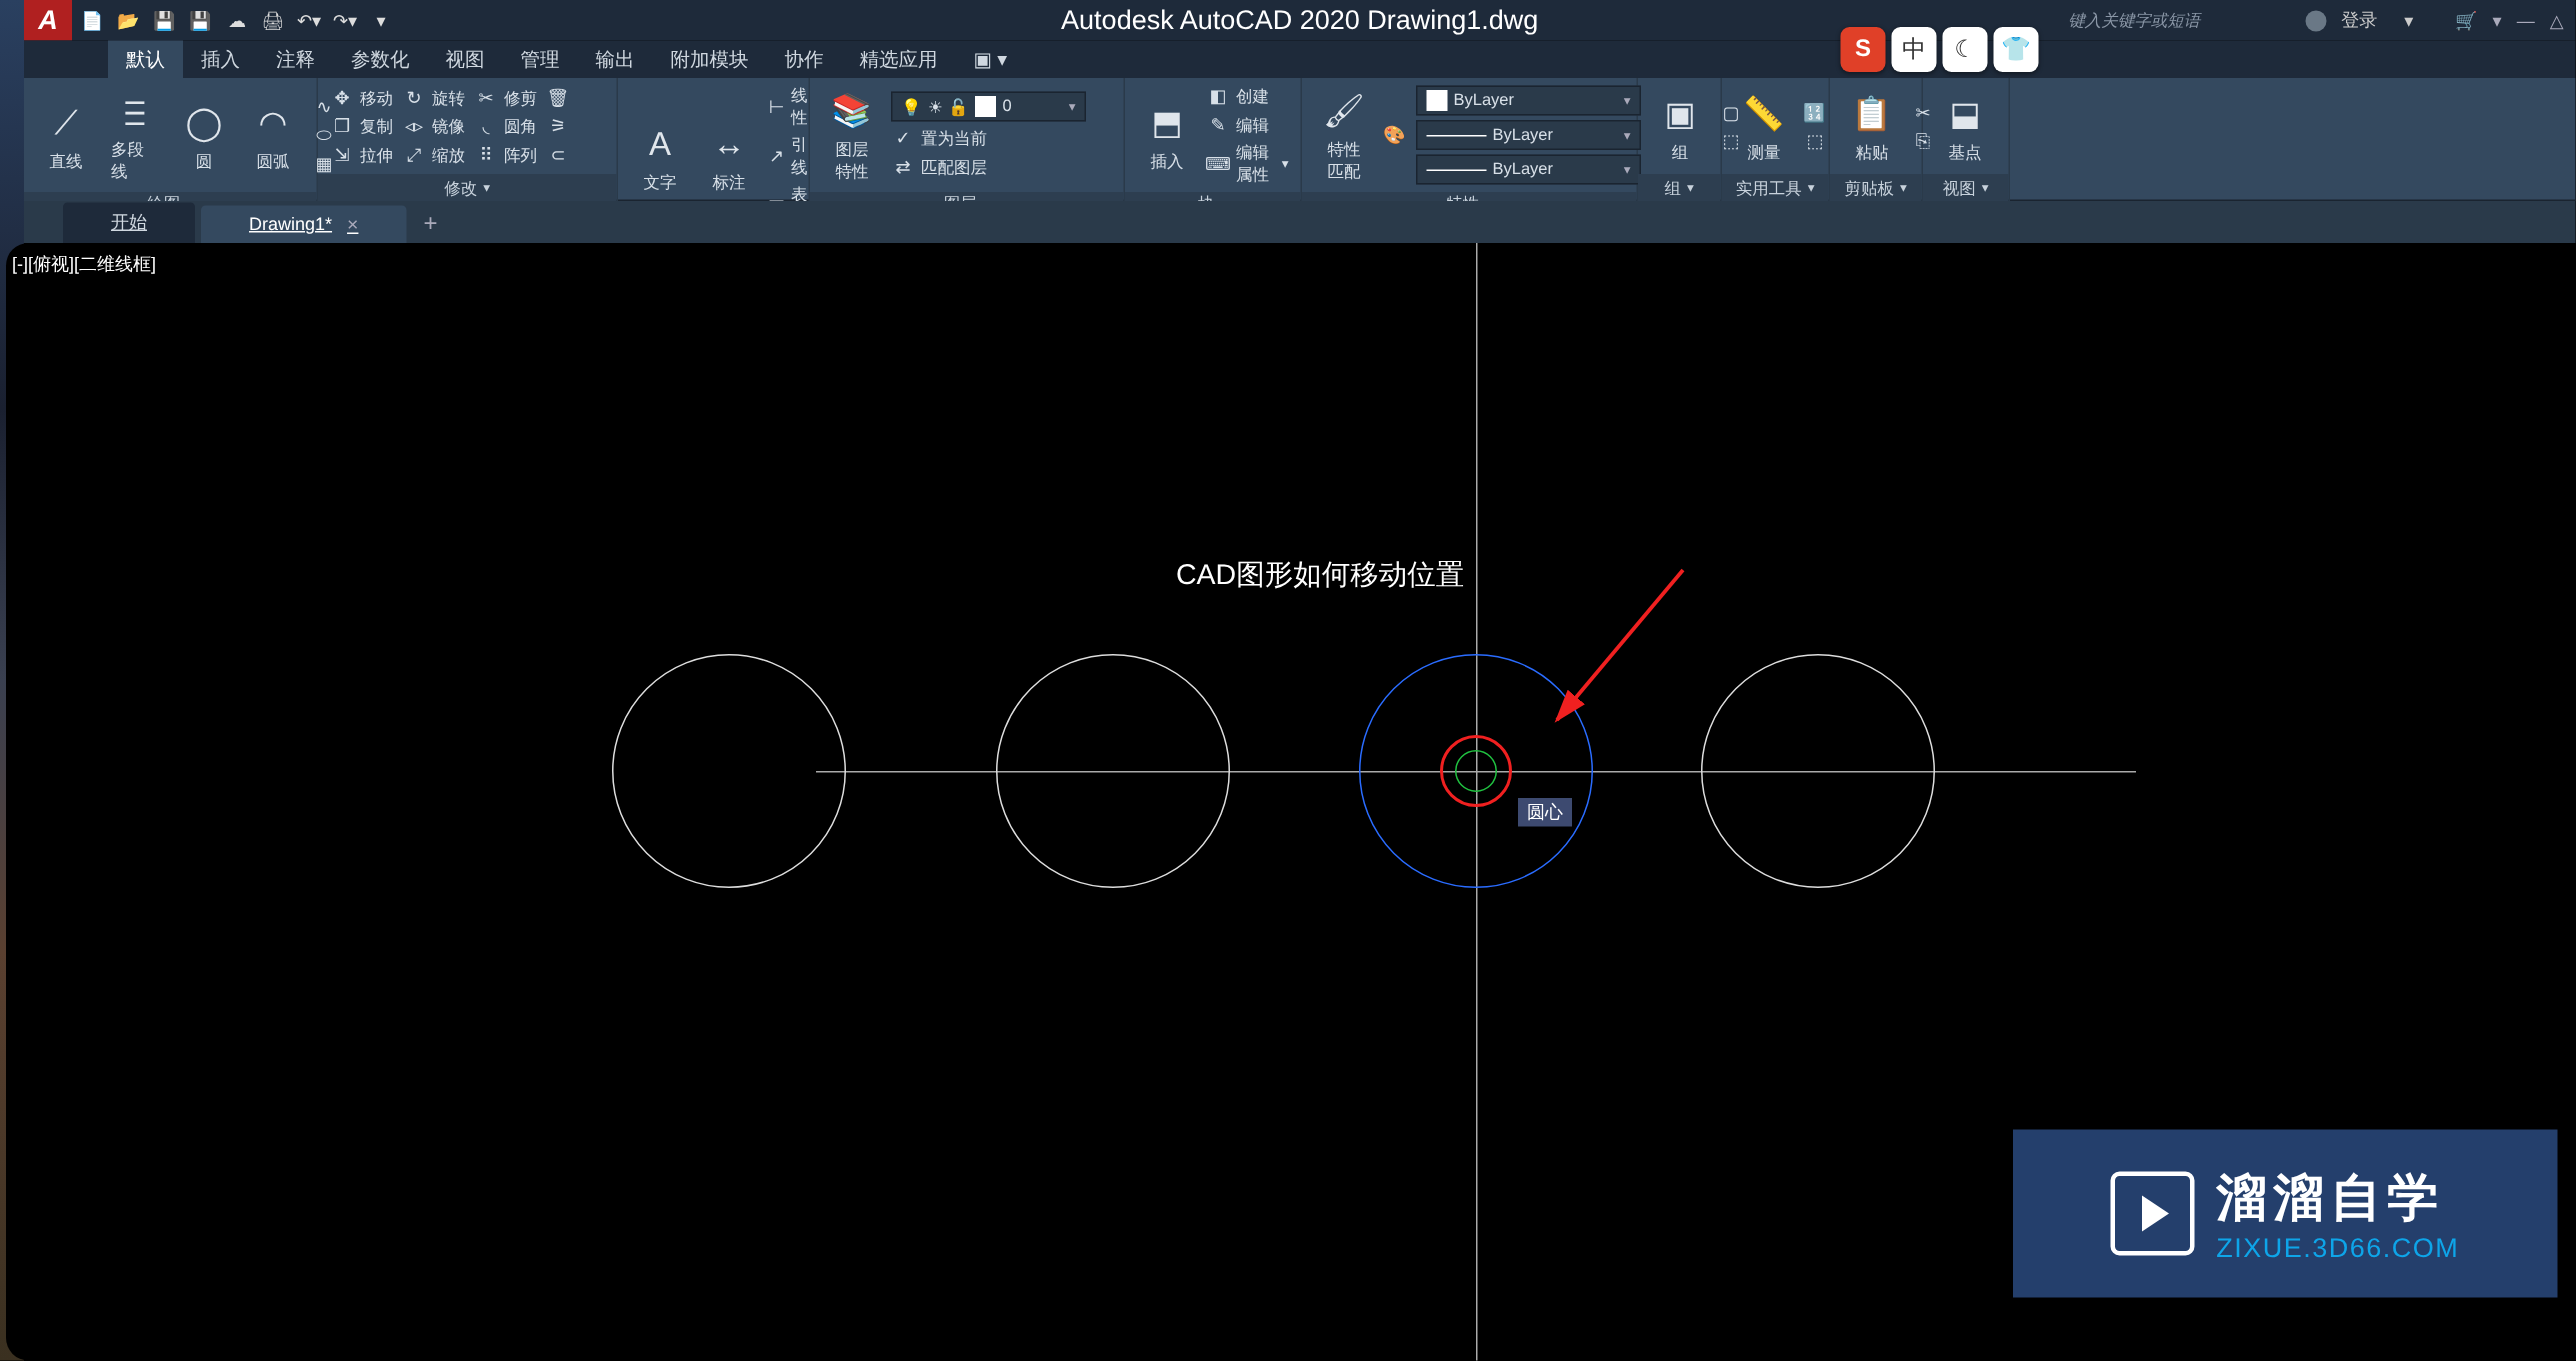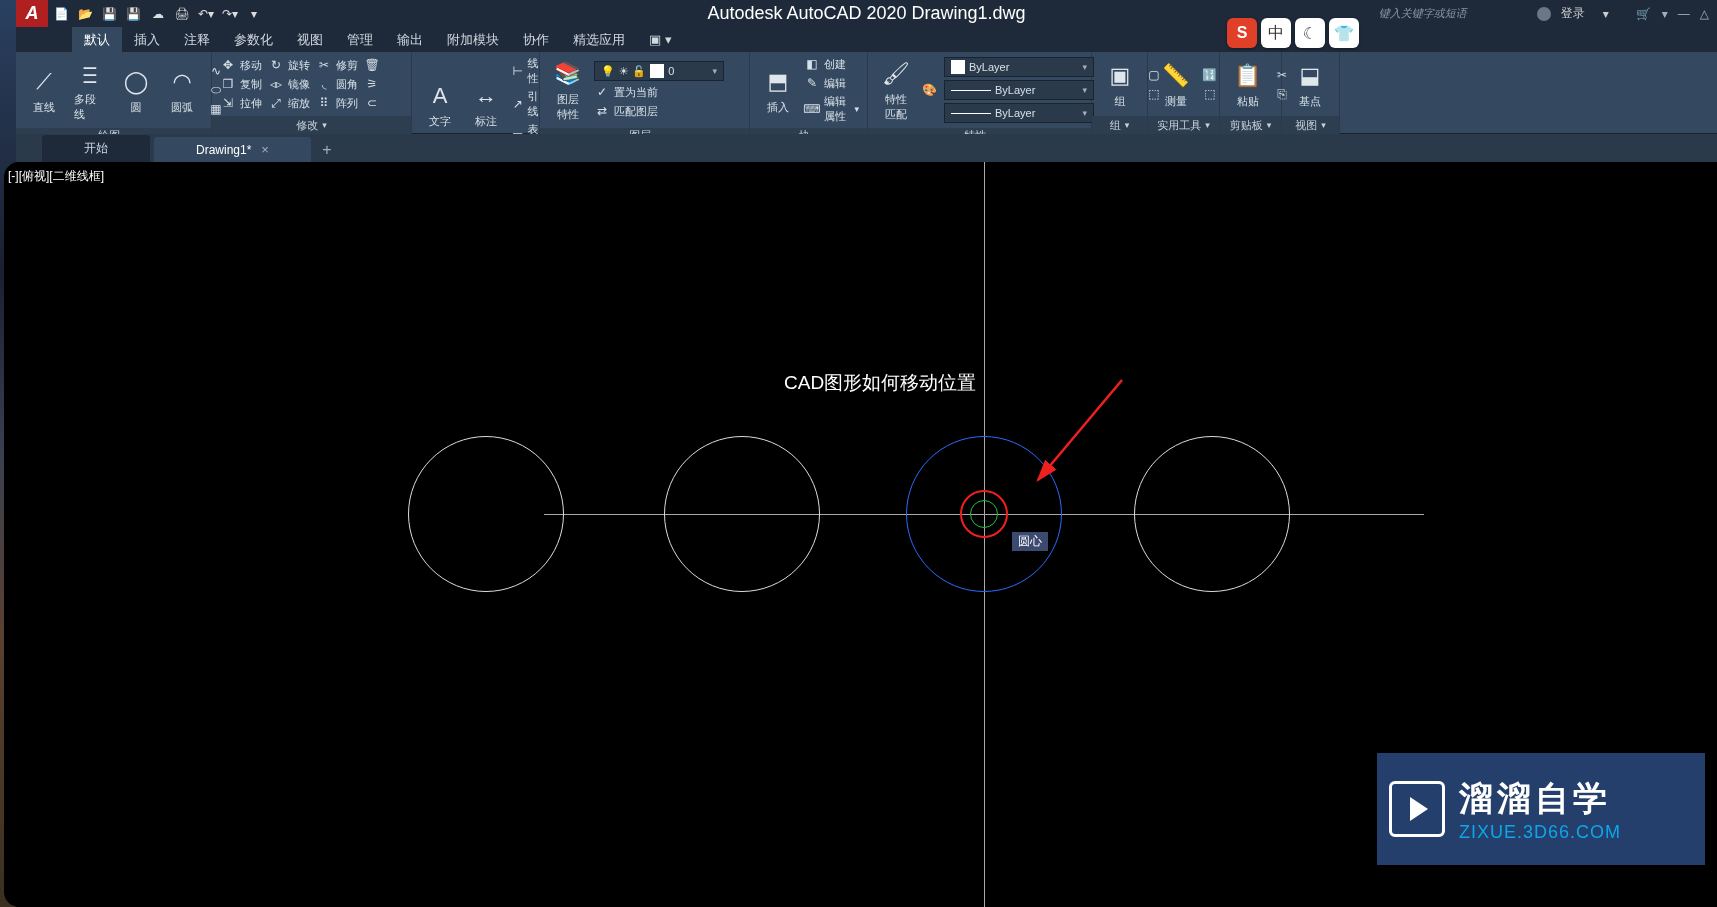--- a/index.html
+++ b/index.html
@@ -42,42 +42,42 @@
 .rcol { display: flex; flex-direction: column; gap: 3px; }
 .rrow { display: flex; align-items: center; gap: 4px; color: #d8e0e8; font-size: 11px; cursor: pointer; }
 .ricon-sm { width: 16px; height: 16px; display: flex; align-items: center; justify-content: center; color: #d8e0e8; font-size: 12px; }
 
 .combo { height: 20px; background: #2a3a4a; border: 1px solid #1a2430; color: #d8e0e8; font-size: 11px; display: flex; align-items: center; padding: 0 6px; gap: 6px; justify-content: space-between; }
 .combo .sw { width: 14px; height: 14px; background: #fff; }
 .combo .arr { font-size: 9px; color: #aab; }
 
 
 .file-tabs { position: absolute; left: 16px; top: 134px; width: 1701px; height: 28px; background: #2a3a4a; display: flex; align-items: end; padding-left: 26px; }
-.file-tab { padding: 5px 42px; background: #1e2a3a; color: #d0d8e0; font-size: 12px; border-top-left-radius: 3px; border-top-right-radius: 3px; margin-right: 4px; display: flex; align-items: flex-end; gap: 10px; cursor: pointer; }
+.file-tab { padding: 5px 32px; background: #1e2a3a; color: #d0d8e0; font-size: 12px; border-top-left-radius: 3px; border-top-right-radius: 3px; margin-right: 4px; display: flex; align-items: flex-start; gap: 10px; cursor: pointer; text-decoration: underline; }
 .file-tab.active { background: #34495f; color: #fff; }
 .file-tab .close { font-size: 13px; color: #aab; }
 .file-tab-add { width: 24px; height: 24px; color: #aab; display: flex; align-items: center; justify-content: center; cursor: pointer; }
 
 
 .canvas { position: absolute; left: 4px; top: 162px; width: 1701px; height: 745px; background: #000; border-radius: 15px; }
 .vp-label { position: absolute; left: 4px; top: 6px; color: #fff; font-size: 12px; }
 .anno-text { position: absolute; color: #fff; font-size: 19px; }
 .tooltip { position: absolute; background: #3d4a70; color: #fff; font-size: 12px; padding: 1px 6px; }
 
 .circle { position: absolute; border-radius: 50%; }
 .c-white { border: 1px solid #ddd; }
 .c-blue { border: 1px solid #2a6cff; }
 .c-red { border: 2px solid #f02020; }
 .c-green { border: 1px solid #20c040; }
 
 .cross-h, .cross-v { position: absolute; background: #aaa; }
 .arrow-svg { position: absolute; }
 
 
-.watermark { position: absolute; right: 0px; bottom: 42px; width: 328px; height: 112px; background: rgba(40,70,120,0.9); display: flex; align-items: center; justify-content: flex-start; gap: 14px; color: #fff; padding-left: 12px; }
+.watermark { position: absolute; right: 0px; bottom: 42px; width: 363px; height: 112px; background: rgba(40,70,120,0.9); display: flex; align-items: center; justify-content: center; gap: 14px; color: #fff; }
 .wm-icon { width: 56px; height: 56px; border: 3px solid #fff; border-radius: 6px; display: flex; align-items: center; justify-content: center; }
 .wm-play { width: 0; height: 0; border-left: 18px solid #fff; border-top: 12px solid transparent; border-bottom: 12px solid transparent; margin-left: 4px; }
 .wm-text { display: flex; flex-direction: column; }
 .wm-text .t1 { font-size: 34px; font-weight: bold; letter-spacing: 4px; }
 .wm-text .t2 { font-size: 18px; letter-spacing: 1px; color: #0ea5e9; }
 </style>
 </head>
 <body>
 
 <div class="left-stripe"></div>

